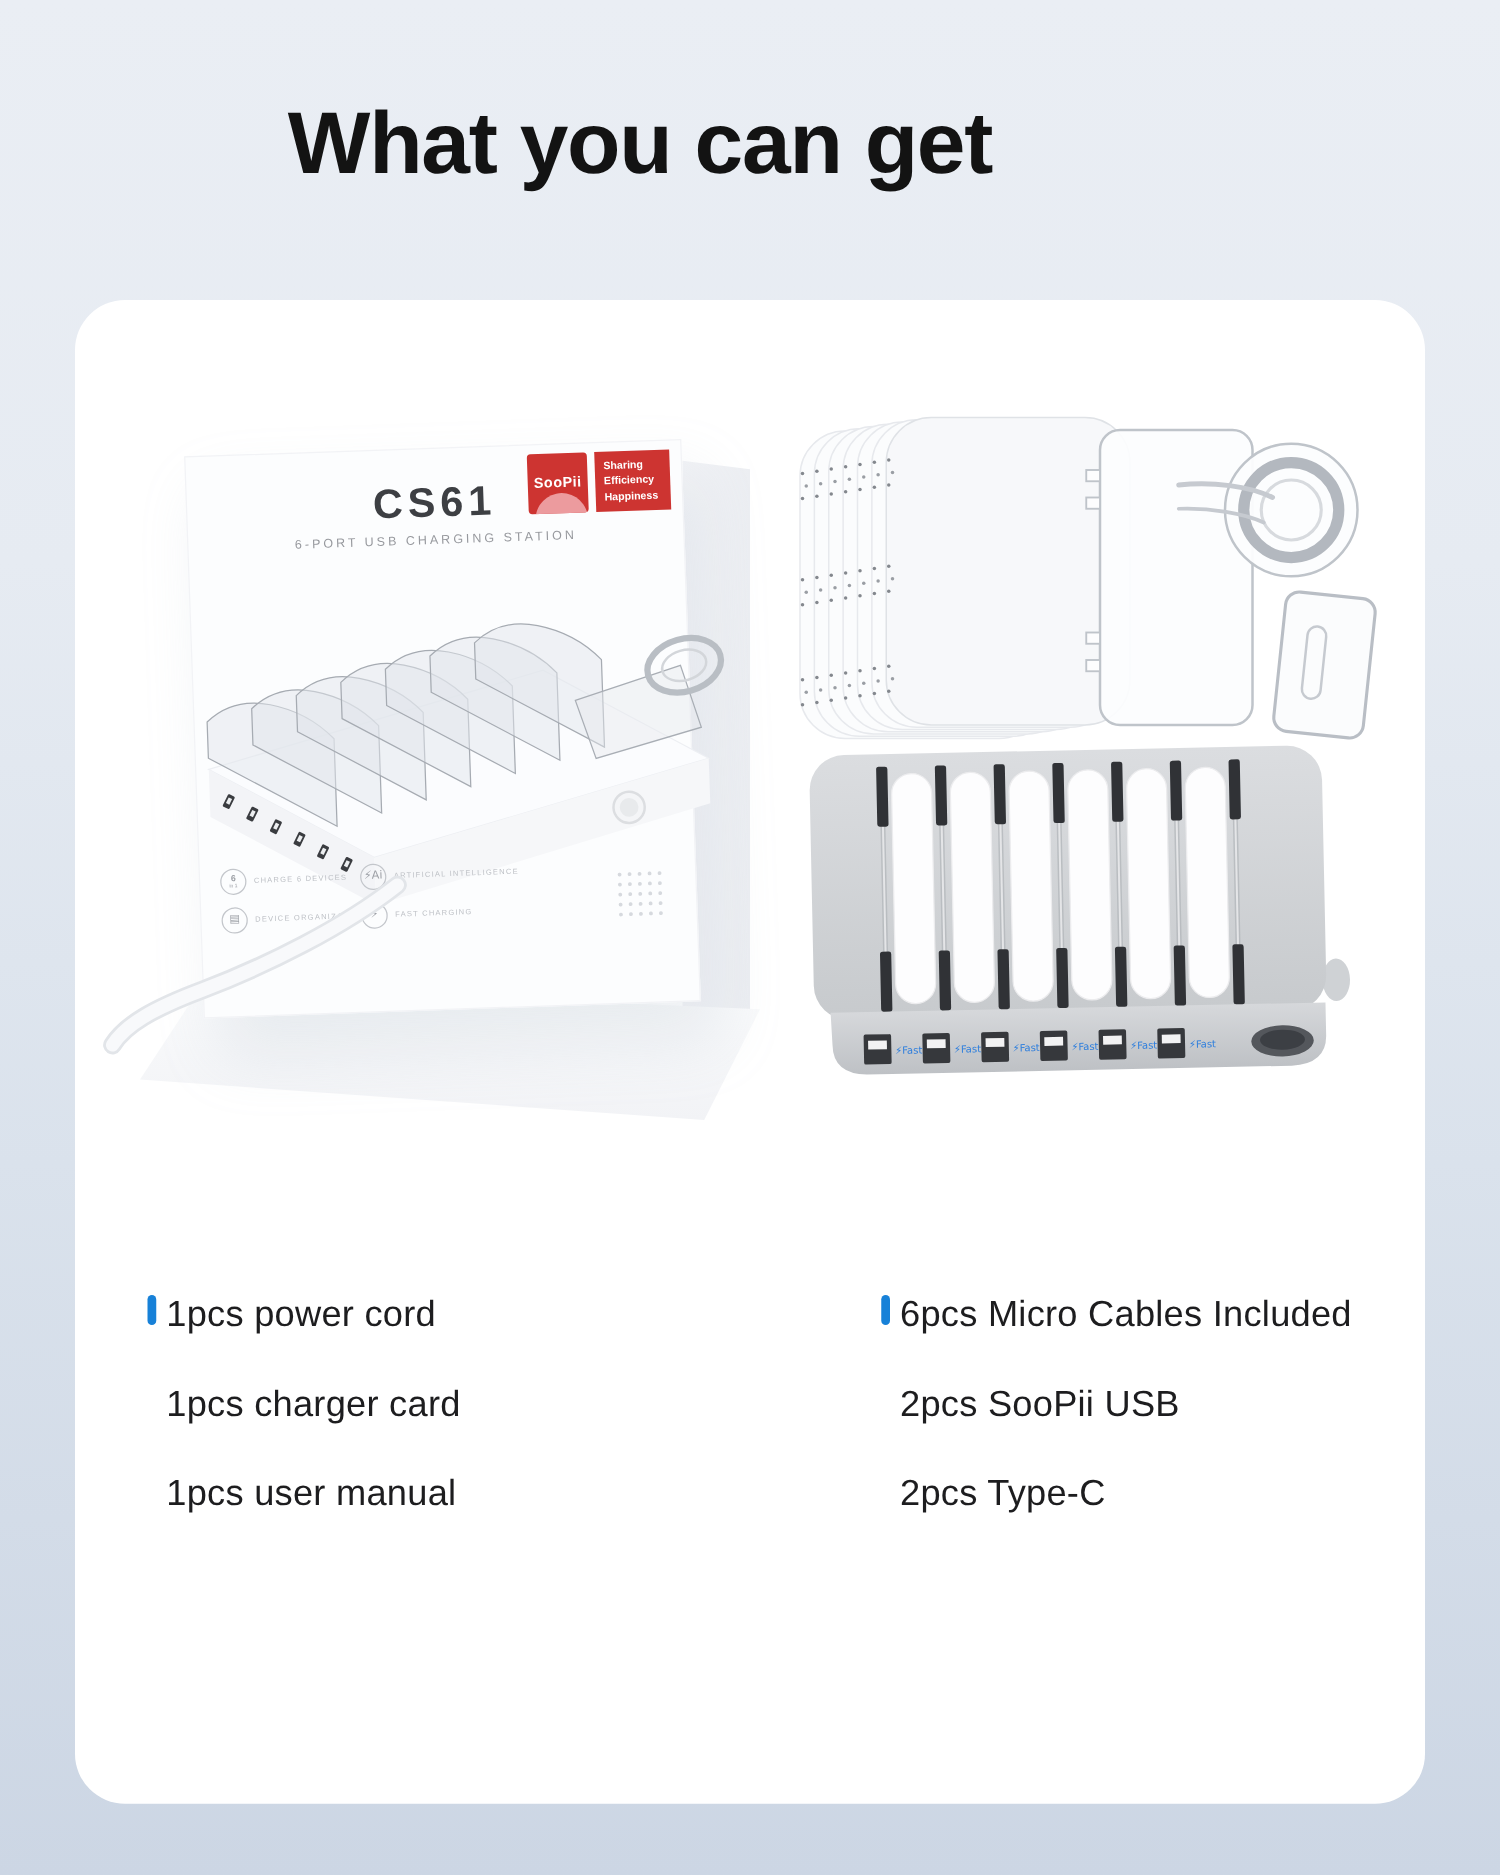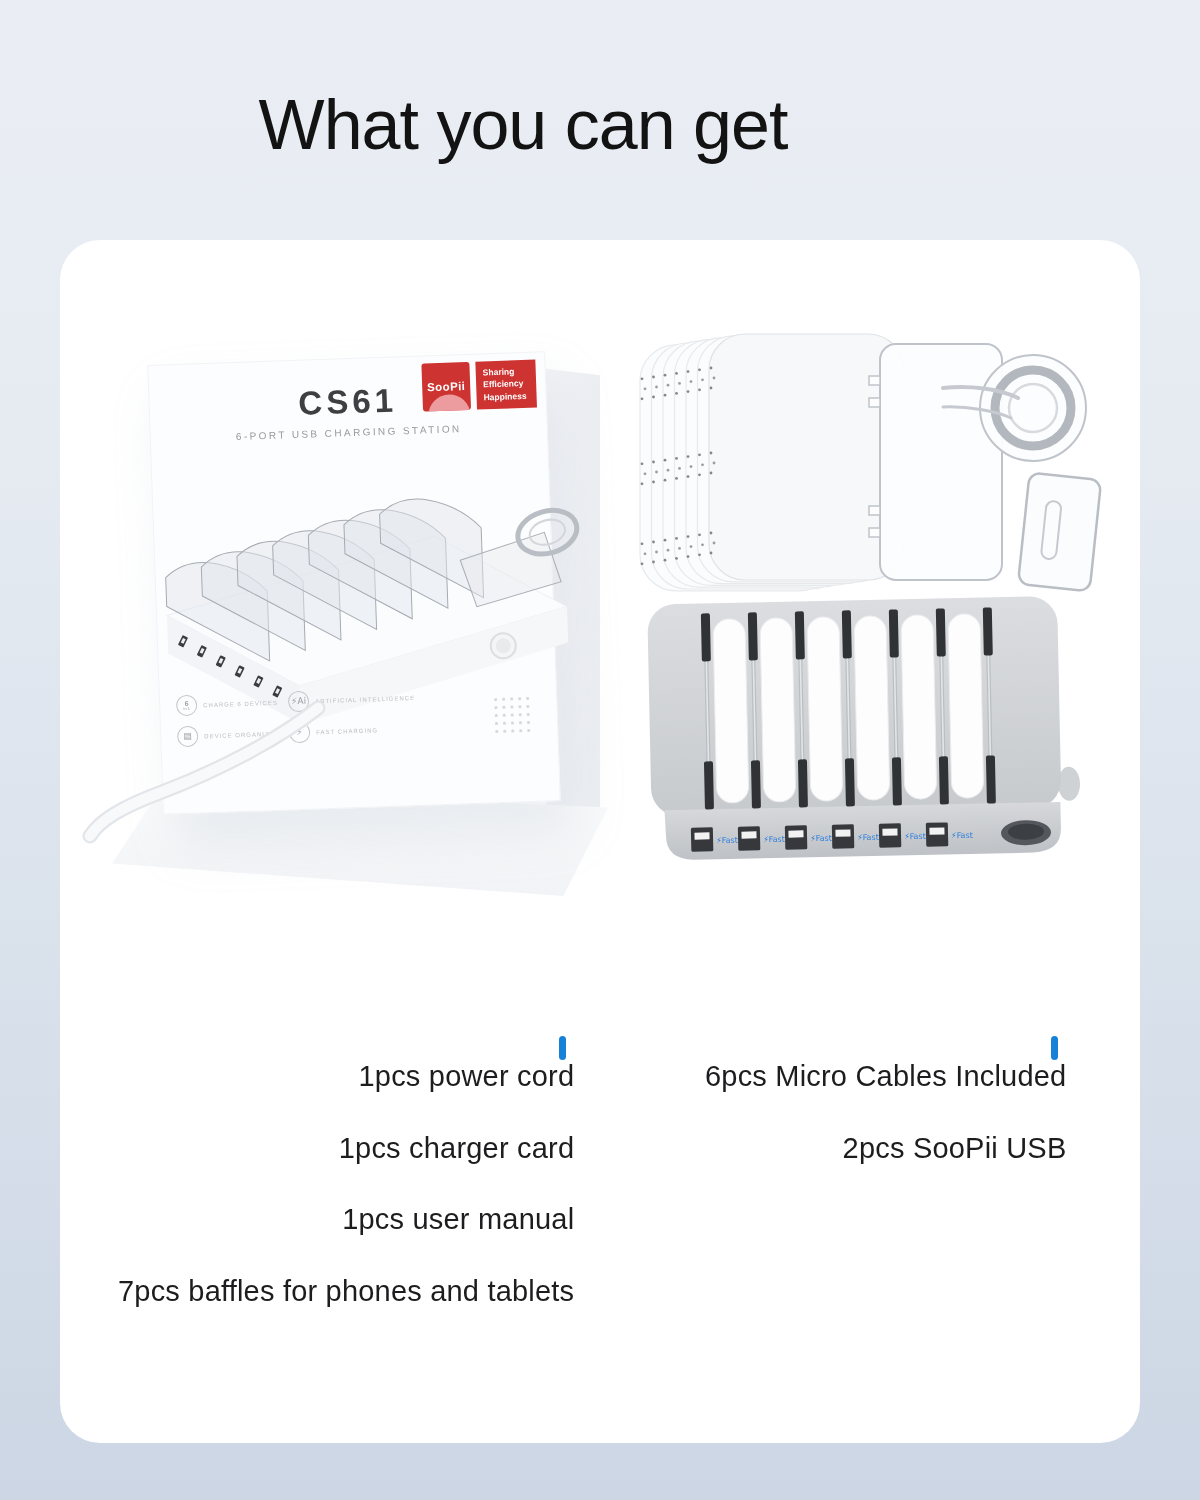--- a/index.html
+++ b/index.html
@@ -2,22 +2,22 @@
 <html><head>
 <meta charset="utf-8">
 <style>
   html,body{margin:0;padding:0;}
   body{
     width:1200px;height:1500px;position:relative;overflow:hidden;
     font-family:"Liberation Sans",sans-serif;
     background:linear-gradient(180deg,#eaeef4 0%,#e6ebf2 30%,#dae2ec 62%,#ccd6e4 100%);
   }
   .title{
-    position:absolute;top:74px;left:0;width:1024px;margin:11px;text-align:center;
-    font-size:70px;font-weight:400;color:var(--title,#131313);letter-spacing:-1px;
+    position:absolute;top:74px;left:0;width:1024px;margin:0;text-align:center;
+    font-size:70px;font-weight:700;color:var(--title,#131313);letter-spacing:-1px;
   }
   .card{
     position:absolute;left:60px;top:240px;width:1080px;height:1203px;
     background:var(--card,#ffffff);border-radius:40px;
   }
   
   .box-side{
     position:absolute;left:486px;top:132px;width:54px;height:440px;
     background:linear-gradient(90deg,#f3f4f7,#eceef2);transform:skewY(7deg);
   }
@@ -76,21 +76,21 @@
   .cable-svg{position:absolute;left:0;top:330px;width:600px;height:330px;pointer-events:none;}
   
   .baffles-svg{position:absolute;left:568px;top:86px;width:305px;height:278px;}
   .holder-svg{position:absolute;left:788px;top:88px;width:262px;height:272px;}
   .station-svg{position:absolute;left:578px;top:348px;width:462px;height:302px;}
   
   .lists{position:absolute;left:0;top:796px;width:1080px;}
   .col{position:absolute;top:0;}
   .col-left{left:58px;}
   .col-right{left:645px;}
-  .li{display:flex;align-items:flex-end;height:30px;margin-bottom:41.5px;flex-direction:column;}
+  .li{display:flex;align-items:flex-start;height:30px;margin-bottom:41.5px;}
   .li .mark{
     width:7px;height:24px;border-radius:4px;background:var(--accent,#1781d8);
     margin-right:8px;flex:0 0 auto;visibility:hidden;
   }
   .li.hl .mark{visibility:visible;}
   .li .txt{font-size:29px;color:var(--text,#1d1d1f);white-space:nowrap;letter-spacing:0.2px;}
 </style>
 </head>
 <body style="--accent: #1781d8; --red: #cd3431; --title: #131313; --text: #1d1d1f; --card: #ffffff;">
 
@@ -394,31 +394,31 @@
             <span class="txt">1pcs power cord</span>
           </div>
           <div class="li">
             <span class="mark"></span>
             <span class="txt">1pcs charger card</span>
           </div>
           <div class="li">
             <span class="mark"></span>
             <span class="txt">1pcs user manual</span>
           </div>
-          <div class="li">
-            <span class="mark"></span>
-            <span class="txt">7pcs baffles for phones and tablets</span>
-          </div>
         </div>
       <div class="col col-right" id="listRight">
           <div class="li hl">
             <span class="mark"></span>
             <span class="txt">6pcs Micro Cables Included</span>
           </div>
           <div class="li">
             <span class="mark"></span>
             <span class="txt">2pcs SooPii USB</span>
           </div>
+          <div class="li">
+            <span class="mark"></span>
+            <span class="txt">2pcs Type-C</span>
+          </div>
         </div>
     </div>
 
   </div>
 </div>
 
 </body></html>

